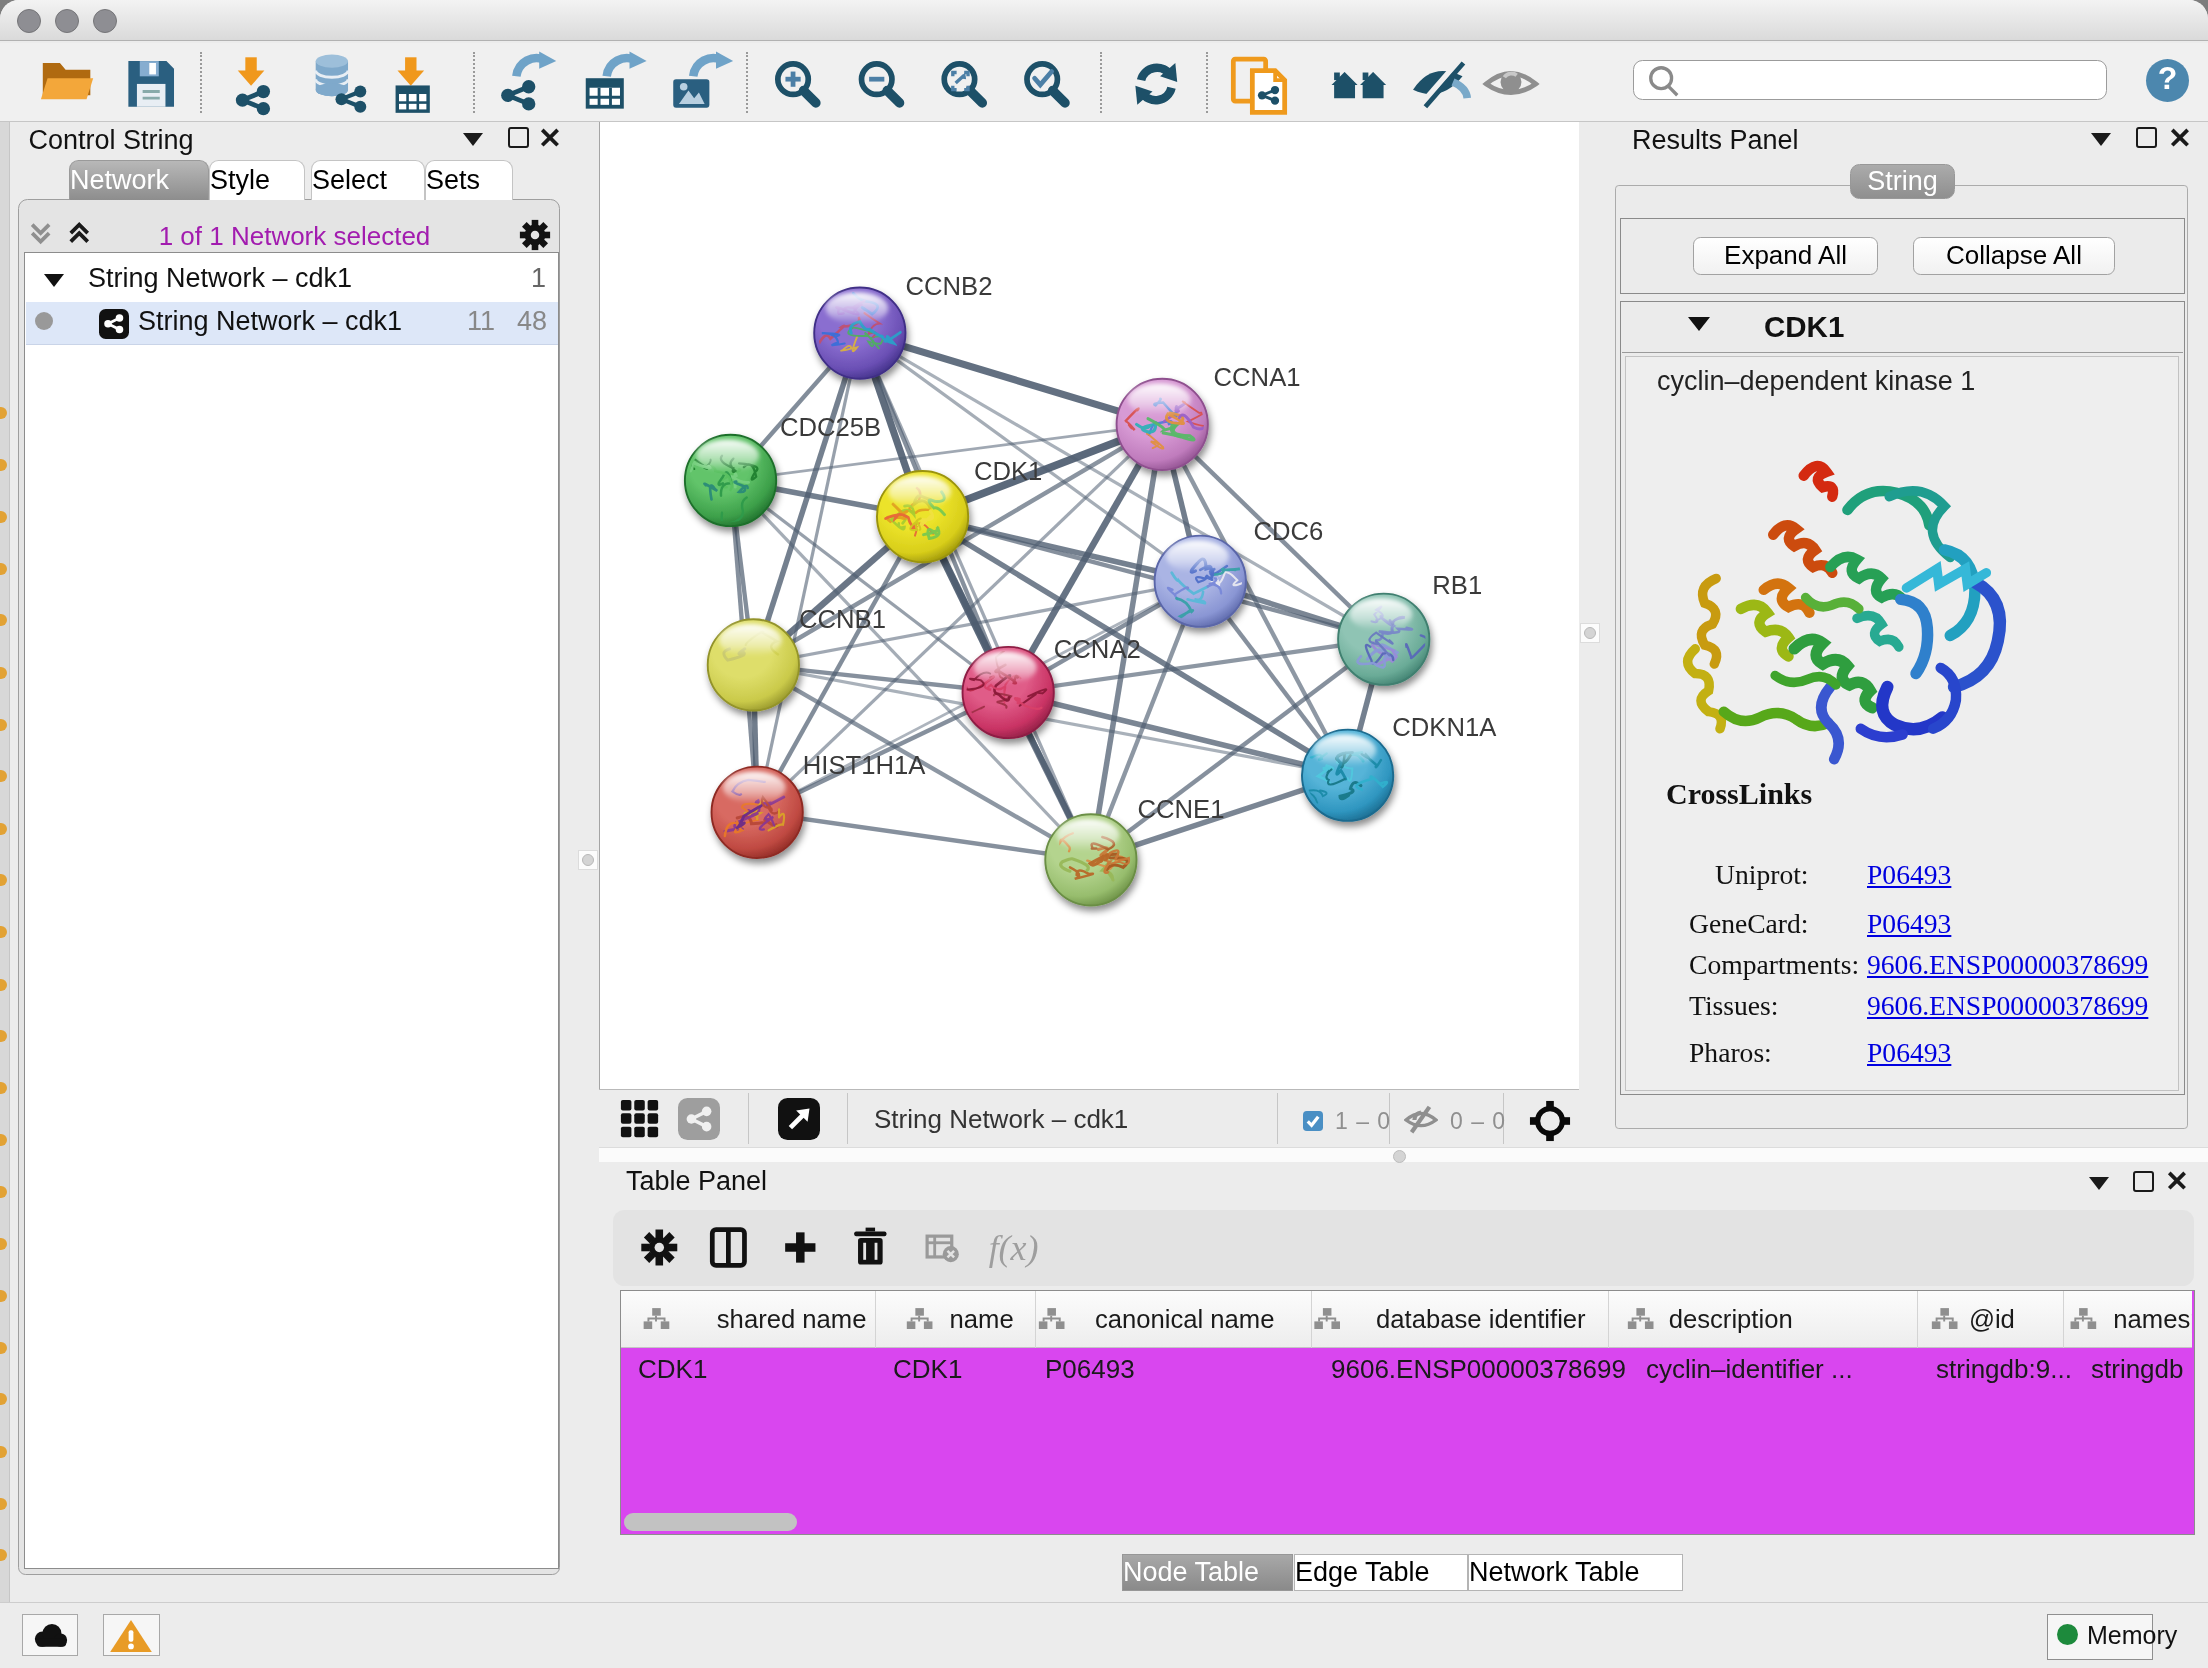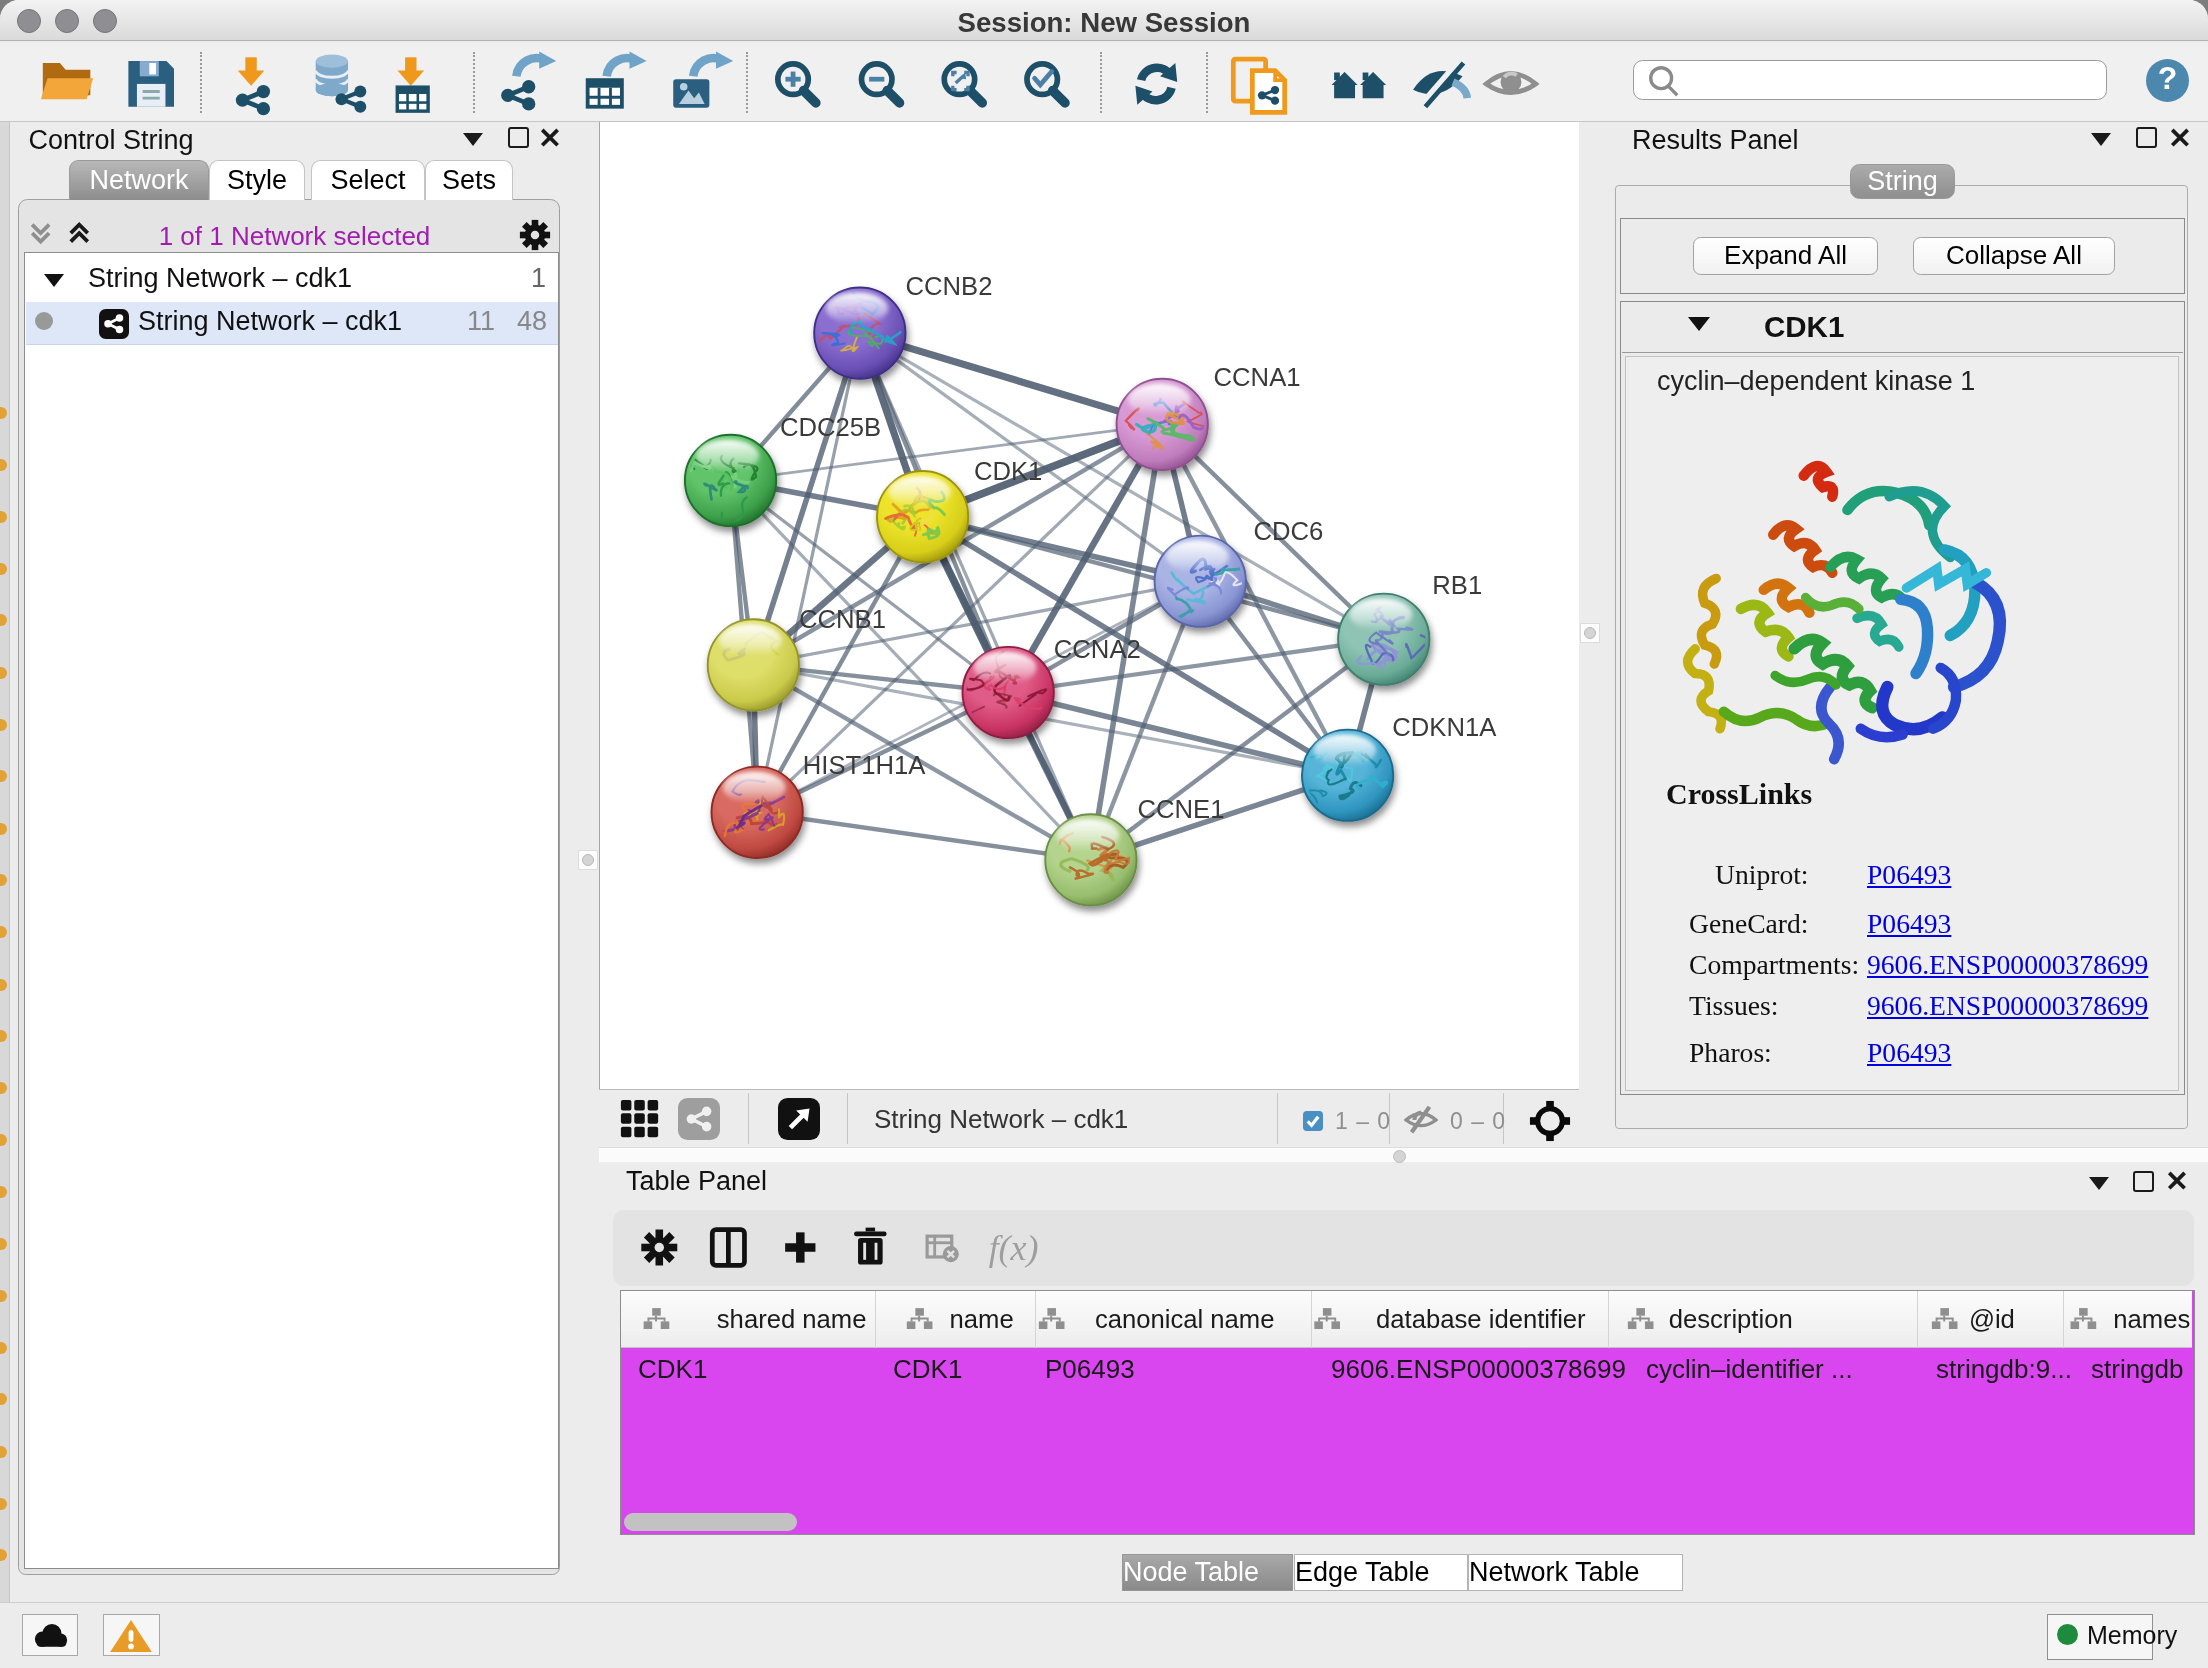--- a/index.html
+++ b/index.html
@@ -6,21 +6,21 @@
 #win{position:absolute;left:0;top:0;width:2208px;height:1668px;background:#ececec;border-radius:19px 19px 0 0;overflow:hidden}
 #titlebar{left:0;top:0;width:2208px;height:41px;background:linear-gradient(#f3f3f3,#dadada);border-bottom:1.9px solid #b2b2b2}
 .tl{width:24px;height:24px;border-radius:50%;background:#8e8e93;border:1.9px solid #757578;top:8.6px}
 #title{width:100%;text-align:center;top:6.7px;font-size:27.6px;font-weight:700;color:#383838}
 #toolbar{left:0;top:43px;width:2208px;height:79px;background:#f0f0f0;border-bottom:1.9px solid #c6c6c6}
 .vsep{top:8.6px;width:0;height:61px;border-left:2.9px dotted #9a9a9a}
 #searchbox{left:1633px;top:17px;width:474px;height:40px;background:#fff;border:1.9px solid #9b9b9b;border-radius:9.5px}
 
 #cp-title{left:28.5px;top:125px;font-size:27px;color:#111}
 #cp-body{left:18px;top:199px;width:542px;height:1376px;background:#e4e4e4;border:1.9px solid #9e9e9e;border-radius:9.5px 9.5px 7.6px 7.6px}
-.tab{top:160px;height:40px;border:1.9px solid #c4c4c4;border-bottom:none;border-radius:9.5px 9.5px 0 0;background:#fff;color:#000;font-size:27px;text-align:center;line-height:38px}
+.tab{top:160px;height:40px;border:1.9px solid #c4c4c4;border-bottom:none;border-radius:9.5px 9.5px 0 0;background:#fff;color:#000;font-size:27px;text-align:left;line-height:38px}
 .tabsel{background:linear-gradient(#b8b8b8,#8d8d8d);color:#fff;border-color:#9a9a9a}
 #cp-white{left:24px;top:252px;width:535px;height:1317px;background:#fff;border:1.9px solid #8c8c8c}
 #row-sel{left:26px;top:302px;width:532px;height:43px;background:#dde7f8;border-bottom:1px solid #c9d4e8}
 
 #canvas{left:599px;top:122px;width:980px;height:1025px;background:#fff;border-left:1.9px solid #a5a5a5}
 #netbar{left:599px;top:1089px;width:980px;height:58px;background:#ececec;border-top:1.9px solid #b9b9b9}
 .nsep{top:2.9px;width:0;height:51px;border-left:1.9px solid #c6c6c6}
 
 #vsplitL{left:561px;top:122px;width:38px;height:1025px;background:#ececec}
 #vsplitR{left:1579px;top:122px;width:38px;height:1025px;background:#ececec}
@@ -49,21 +49,20 @@
 
 #statusbar{left:0;top:1602px;width:2208px;height:67px;background:#ececec;border-top:1.9px solid #cdcdcd}
 .sbtn{top:1614px;height:42px;background:#f6f6f6;border:1.9px solid #a8a8a8}
 </style></head>
 <body>
 <div id="win">
   <div class="a" id="titlebar">
     <div class="a tl" style="left:17px"></div>
     <div class="a tl" style="left:55px"></div>
     <div class="a tl" style="left:93px"></div>
-    <div class="a" id="title">Session: New Session</div>
   </div>
   <div class="a" id="toolbar">
     <div class="a vsep" style="left:200px"></div>
     <div class="a vsep" style="left:473px"></div>
     <div class="a vsep" style="left:746px"></div>
     <div class="a vsep" style="left:1100px"></div>
     <div class="a vsep" style="left:1206px"></div>
     <svg class="a" style="left:0;top:0" width="2208" height="79" viewBox="0 0 2322 83">
 <defs>
 <g id="shareg">

